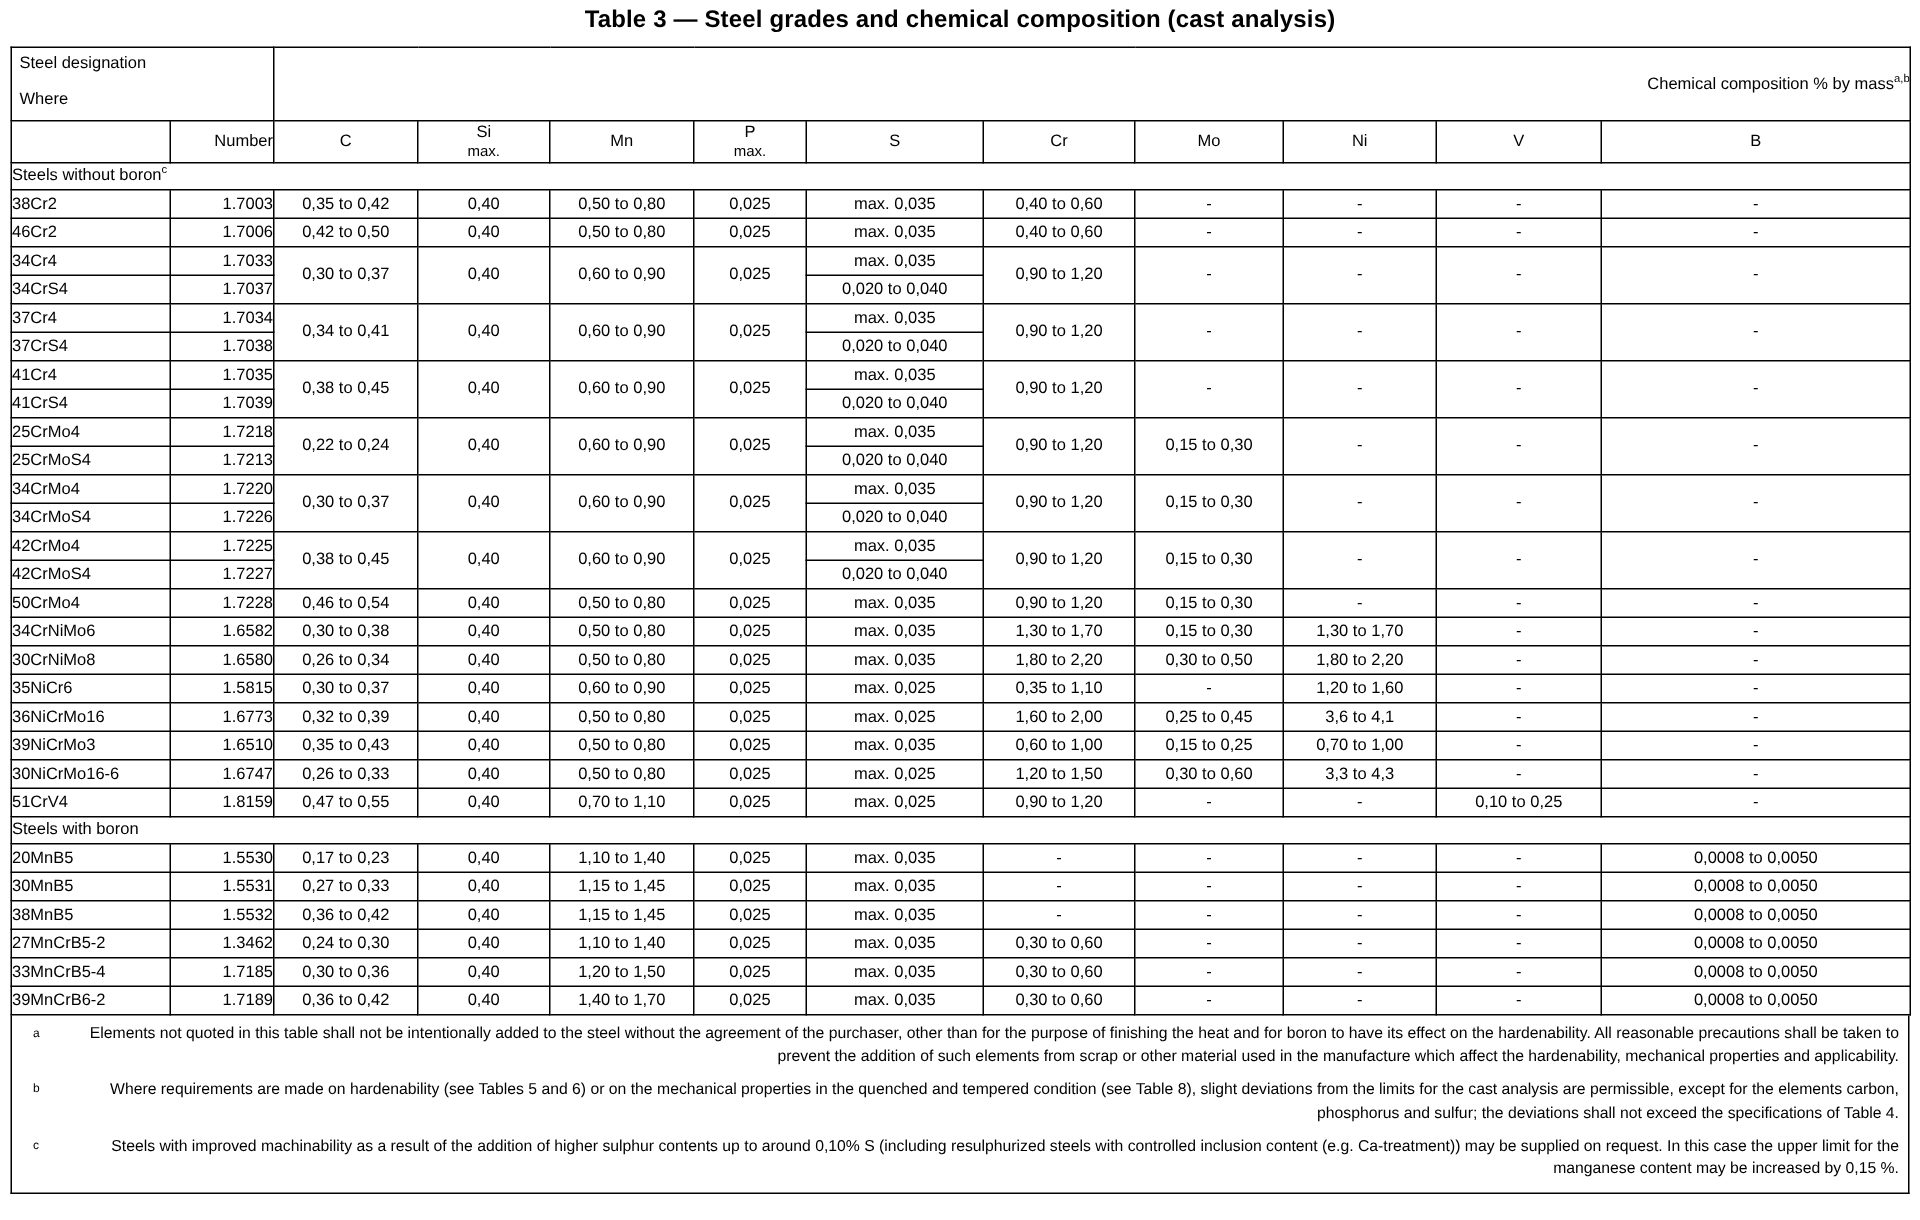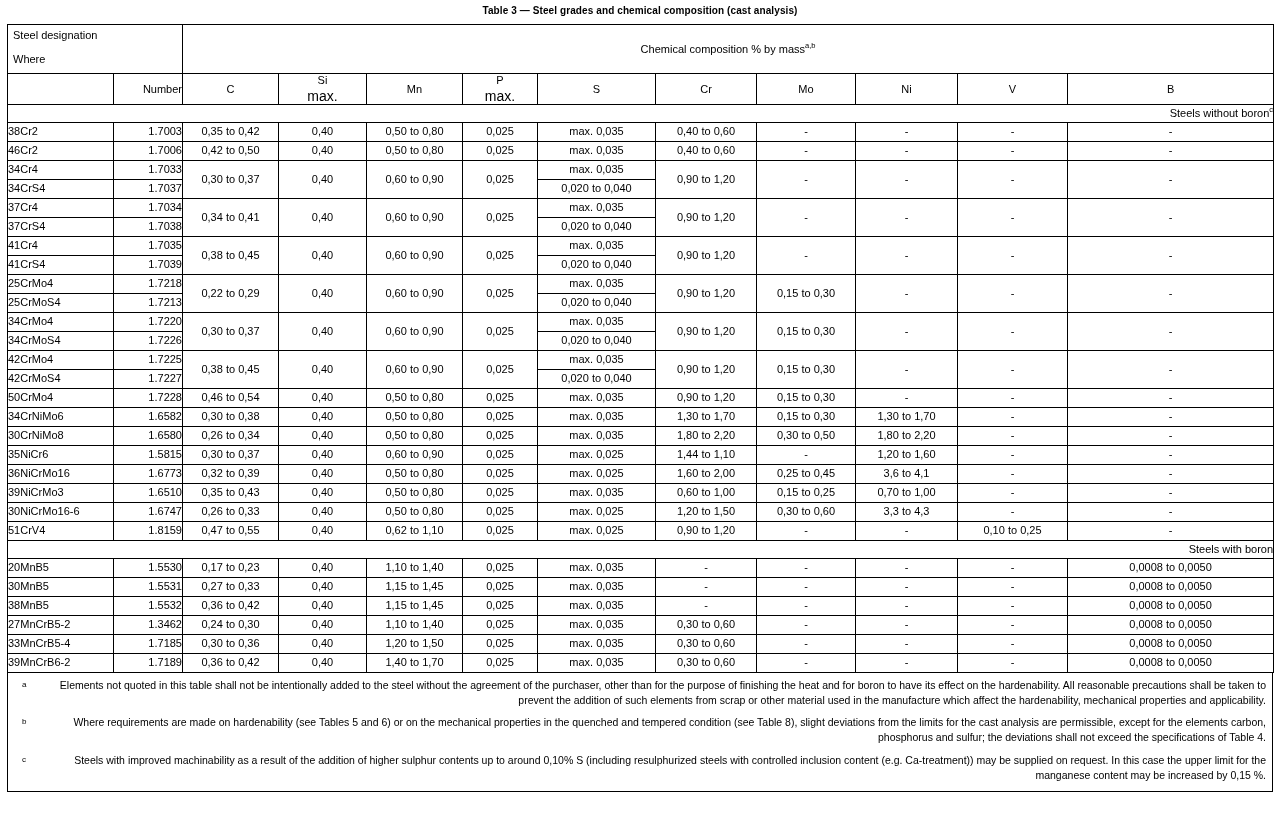--- a/index.html
+++ b/index.html
@@ -16,21 +16,21 @@
     overflow: hidden;
   }
   .page {
     width: 1280px;
     height: 813px;
     position: relative;
     box-sizing: border-box;
   }
   .table-title {
     text-align: center;
-    font-size: 10px;
+    font-size: 16px;
     font-weight: bold;
     padding-top: 5px;
     padding-bottom: 8px;
     letter-spacing: 0.1px;
   }
   table.main {
     border-collapse: collapse;
     table-layout: fixed;
     width: 1266px;
     margin: 0 7px;
@@ -50,42 +50,42 @@
     border: 1.6px solid #000;
   }
   .hdr-desig {
     text-align: left;
     padding-left: 5px;
     height: 48px;
     vertical-align: bottom;
     padding-bottom: 4px;
   }
   .hdr-comp {
-    text-align: center;
+    text-align: right;
     height: 21px;
     vertical-align: middle;
   }
   .hdr-el {
     text-align: center;
     height: 27px;
     vertical-align: middle;
   }
   .hdr-el .el-name { display: block; }
   .hdr-el .el-max {
     display: block;
-    font-size: 14px;
+    font-size: 10px;
     margin-top: 1px;
   }
   sup {
     font-size: 7.5px;
     vertical-align: super;
     line-height: 0;
   }
   .section-row td {
-    text-align: right;
+    text-align: left;
     height: 17px;
     font-size: 11px;
   }
   .data td {
     height: 18px;
   }
   .c-name {
     text-align: left;
     padding-left: 5px;
   }
@@ -281,21 +281,21 @@
           <td class="dash" rowspan="2">-</td>
         </tr>
         <tr class="data">
           <td class="c-name">41CrS4</td>
           <td class="c-num">1.7039</td>
           <td class="c-val">0,020 to 0,040</td>
         </tr>
         <tr class="data">
           <td class="c-name">25CrMo4</td>
           <td class="c-num">1.7218</td>
-          <td class="c-val" rowspan="2">0,22 to 0,29</td>
+          <td class="c-val" rowspan="2">0,22 to 0,24</td>
           <td class="c-val" rowspan="2">0,40</td>
           <td class="c-val" rowspan="2">0,60 to 0,90</td>
           <td class="c-val" rowspan="2">0,025</td>
           <td class="c-val">max. 0,035</td>
           <td class="c-val" rowspan="2">0,90 to 1,20</td>
           <td class="c-val" rowspan="2">0,15 to 0,30</td>
           <td class="dash" rowspan="2">-</td>
           <td class="dash" rowspan="2">-</td>
           <td class="dash" rowspan="2">-</td>
         </tr>
@@ -385,21 +385,21 @@
           <td class="dash">-</td>
         </tr>
         <tr class="data">
           <td class="c-name">35NiCr6</td>
           <td class="c-num">1.5815</td>
           <td class="c-val">0,30 to 0,37</td>
           <td class="c-val">0,40</td>
           <td class="c-val">0,60 to 0,90</td>
           <td class="c-val">0,025</td>
           <td class="c-val">max. 0,025</td>
-          <td class="c-val">1,44 to 1,10</td>
+          <td class="c-val">0,35 to 1,10</td>
           <td class="dash">-</td>
           <td class="c-val">1,20 to 1,60</td>
           <td class="dash">-</td>
           <td class="dash">-</td>
         </tr>
         <tr class="data">
           <td class="c-name">36NiCrMo16</td>
           <td class="c-num">1.6773</td>
           <td class="c-val">0,32 to 0,39</td>
           <td class="c-val">0,40</td>
@@ -438,21 +438,21 @@
           <td class="c-val">0,30 to 0,60</td>
           <td class="c-val">3,3 to 4,3</td>
           <td class="dash">-</td>
           <td class="dash">-</td>
         </tr>
         <tr class="data">
           <td class="c-name">51CrV4</td>
           <td class="c-num">1.8159</td>
           <td class="c-val">0,47 to 0,55</td>
           <td class="c-val">0,40</td>
-          <td class="c-val">0,62 to 1,10</td>
+          <td class="c-val">0,70 to 1,10</td>
           <td class="c-val">0,025</td>
           <td class="c-val">max. 0,025</td>
           <td class="c-val">0,90 to 1,20</td>
           <td class="dash">-</td>
           <td class="dash">-</td>
           <td class="c-val">0,10 to 0,25</td>
           <td class="dash">-</td>
         </tr>
         <tr class="section-row">
           <td colspan="12">Steels with boron</td>

